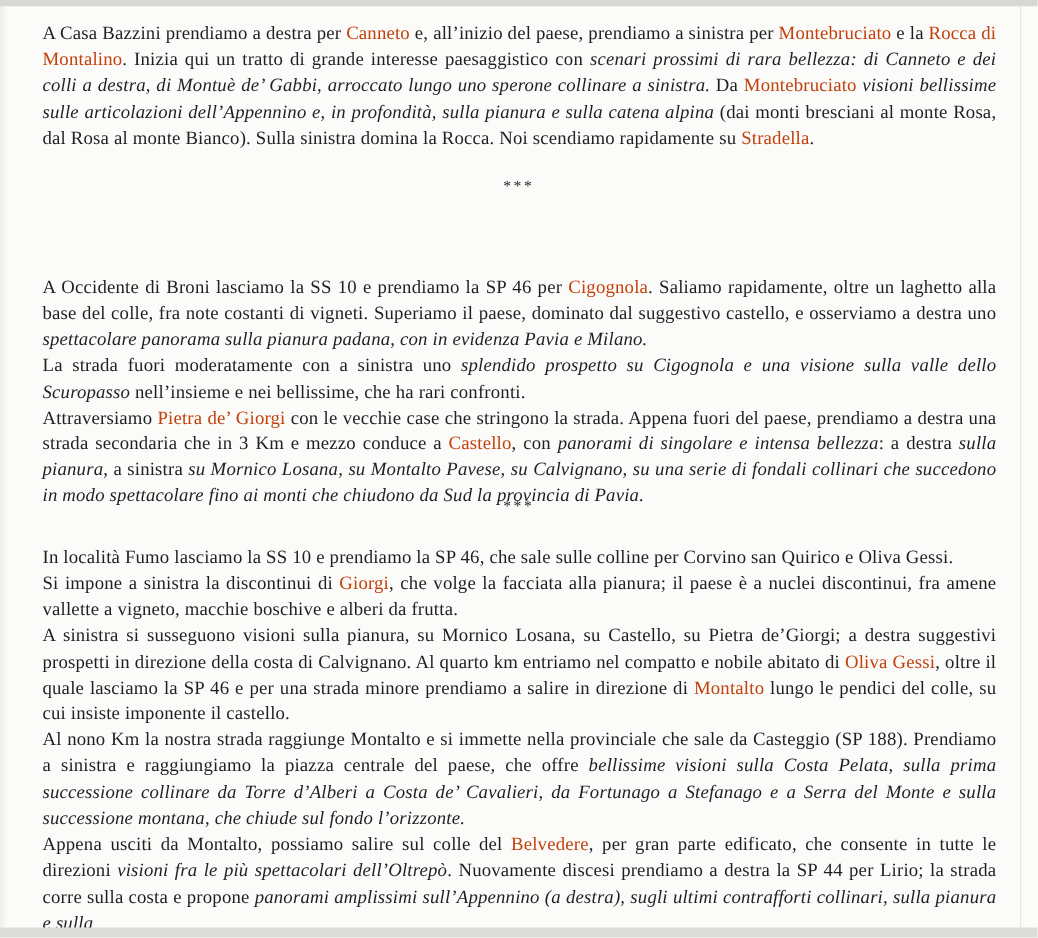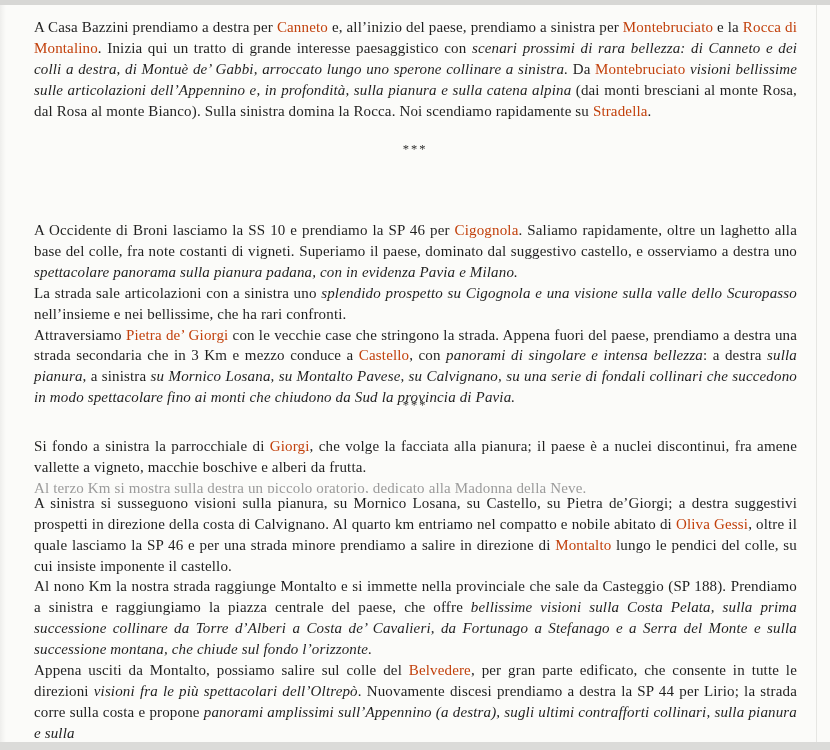--- a/index.html
+++ b/index.html
@@ -63,27 +63,27 @@
 <div class="scan-edge-right"></div>
 
 <section id="section-1" class="page-text">
     <p><span>A Casa Bazzini prendiamo a destra per </span><span class="b">Canneto</span><span> e, all’inizio del paese, prendiamo a sinistra per </span><span class="b">Montebruciato</span><span> e la </span><span class="b">Rocca di Montalino</span><span>. Inizia qui un tratto di grande interesse paesaggistico con </span><span class="i">scenari prossimi di rara bellezza: di Canneto e dei colli a destra, di Montuè de’ Gabbi, arroccato lungo uno sperone collinare a sinistra.</span><span> Da </span><span class="b">Montebruciato</span><span class="i"> visioni bellissime sulle articolazioni dell’Appennino e, in profondità, sulla pianura e sulla catena alpina</span><span> (dai monti bresciani al monte Rosa, dal Rosa al monte Bianco). Sulla sinistra domina la Rocca. Noi scendiamo rapidamente su </span><span class="b">Stradella</span><span>.</span></p>
   </section>
 
 <div id="separator-1" class="separator">***</div>
 
 <section id="section-2" class="page-text">
     <p><span>A Occidente di Broni lasciamo la SS 10 e prendiamo la SP 46 per </span><span class="b">Cigognola</span><span>. Saliamo rapidamente, oltre un laghetto alla base del colle, fra note costanti di vigneti. Superiamo il paese, dominato dal suggestivo castello, e osserviamo a destra uno </span><span class="i">spettacolare panorama sulla pianura padana, con in evidenza Pavia e Milano.</span></p>
-    <p><span>La strada sale articolazioni con a sinistra uno </span><span class="i">splendido prospetto su Cigognola e una visione sulla valle dello Scuropasso</span><span> nell’insieme e nei bellissime, che ha rari confronti.</span></p>
+    <p><span>La strada fuori moderatamente con a sinistra uno </span><span class="i">splendido prospetto su Cigognola e una visione sulla valle dello Scuropasso</span><span> nell’insieme e nei bellissime, che ha rari confronti.</span></p>
     <p><span>Attraversiamo </span><span class="b">Pietra de’ Giorgi</span><span> con le vecchie case che stringono la strada. Appena fuori  del paese, prendiamo a destra una strada secondaria che in 3 Km e mezzo conduce a </span><span class="b">Castello</span><span>, con </span><span class="i">panorami di singolare e intensa bellezza</span><span>: a destra </span><span class="i">sulla pianura</span><span>, a sinistra </span><span class="i">su Mornico Losana, su Montalto Pavese, su Calvignano, su una serie di fondali collinari che succedono in modo spettacolare fino ai monti che chiudono da Sud la provincia di Pavia.</span></p>
   </section>
 
 <div id="separator-2" class="separator">***</div>
 
 <section id="section-3" class="page-text">
-    <p><span>Si fondo a sinistra la parrocchiale di </span><span class="b">Giorgi</span><span>, che volge la facciata alla pianura; il paese è a nuclei discontinui, fra amene vallette a vigneto, macchie boschive e alberi da frutta.</span></p>
-    <p class="clipped"><span>Al terzo Km si mostra sulla destra un piccolo oratorio, dedicato alla Madonna della Neve.</span></p>
+    <p><span>In località Fumo lasciamo la SS 10 e prendiamo la SP 46, che sale sulle colline per Corvino san Quirico e Oliva Gessi.</span></p>
+    <p><span>Si impone a sinistra la discontinui di </span><span class="b">Giorgi</span><span>, che volge la facciata alla pianura; il paese è a nuclei discontinui, fra amene vallette a vigneto, macchie boschive e alberi da frutta.</span></p>
     <p><span>A sinistra si susseguono visioni sulla pianura, su Mornico Losana, su Castello, su Pietra de’Giorgi; a destra suggestivi prospetti in direzione della costa di Calvignano. Al quarto km entriamo nel compatto e nobile abitato di </span><span class="b">Oliva Gessi</span><span>, oltre il quale lasciamo la SP 46 e per una strada minore  prendiamo a salire in direzione di </span><span class="b">Montalto</span><span> lungo le pendici del colle, su cui insiste imponente il castello.</span></p>
     <p><span>Al nono Km la nostra strada raggiunge Montalto e si immette nella provinciale che sale da Casteggio (SP 188).  Prendiamo a sinistra e raggiungiamo la piazza centrale del paese, che offre </span><span class="i">bellissime visioni sulla Costa Pelata, sulla prima successione collinare da Torre d’Alberi a Costa de’ Cavalieri, da Fortunago a Stefanago e a Serra del Monte e sulla successione montana, che chiude sul fondo l’orizzonte.</span></p>
     <p><span>Appena usciti da Montalto, possiamo salire sul colle del </span><span class="b">Belvedere</span><span>, per gran parte edificato, che consente in tutte le direzioni </span><span class="i">visioni fra le più spettacolari dell’Oltrepò</span><span>. Nuovamente discesi  prendiamo a destra la SP 44 per Lirio; la strada corre sulla costa e propone </span><span class="i">panorami amplissimi sull’Appennino (a destra), sugli ultimi contrafforti collinari, sulla pianura e sulla</span></p>
   </section>
 
 <div class="scan-strip-bottom"></div>
 
 </body></html>

